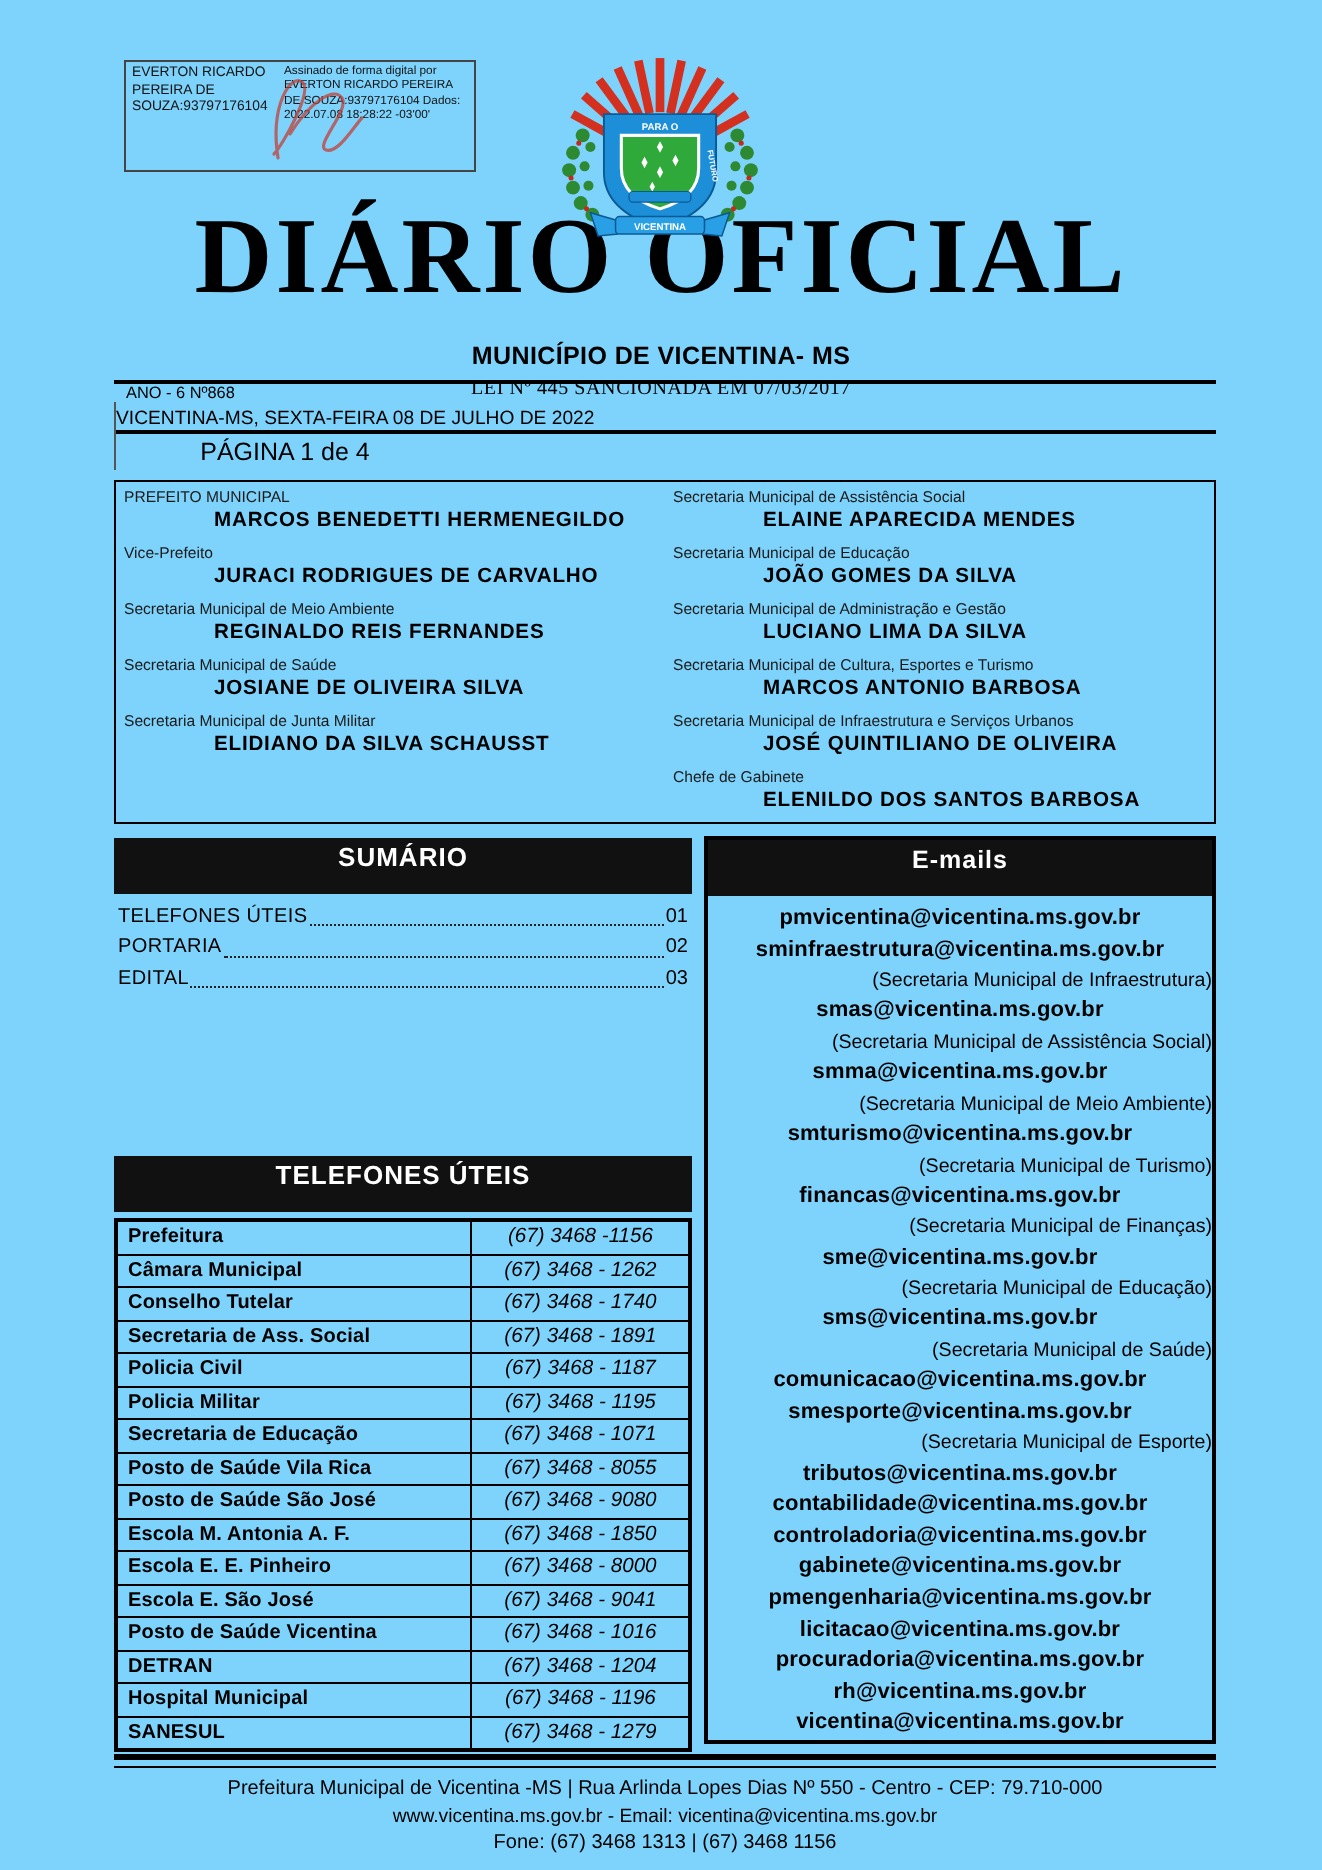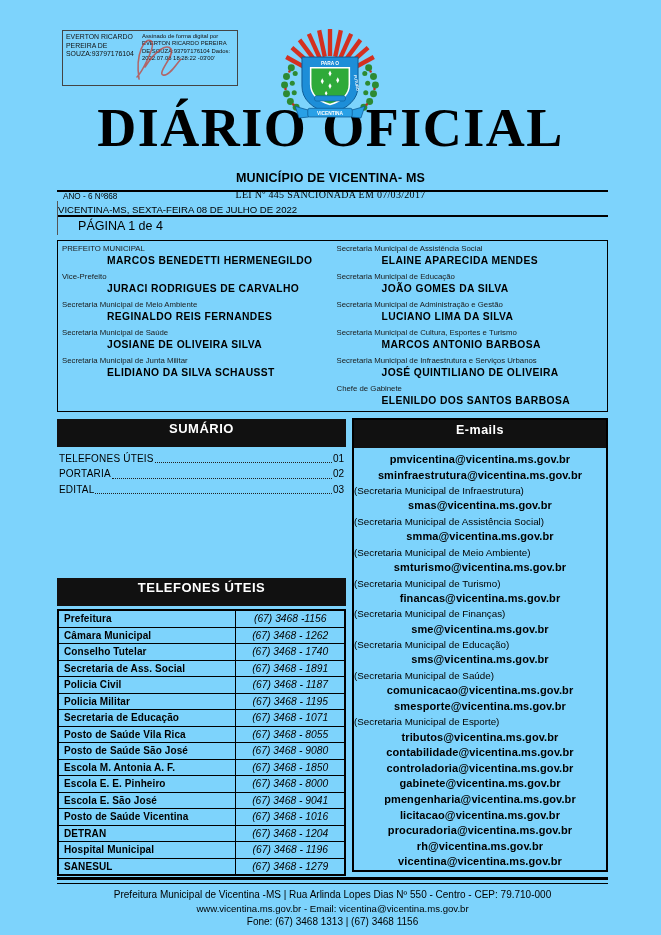--- a/index.html
+++ b/index.html
@@ -24,21 +24,21 @@
         font-size:12.5px;font-weight:bold;letter-spacing:.2px;}
   .law{position:absolute;left:0;top:189px;width:661px;text-align:center;
        font-family:"Liberation Serif",serif;font-size:10px;letter-spacing:.3px;}
 
   
   .dateline{position:absolute;left:57px;top:190px;width:551px;box-sizing:border-box;
             border-top:2.5px solid #000;border-bottom:2.5px solid #000;
             display:flex;align-items:flex-start;height:27px;flex-direction:column;}
   .dl-edition{width:100px;font-size:8.2px;padding-left:6px;}
   .dl-date{flex:1;text-align:center;font-size:9.6px;border-left:1px solid #555;height:17px;line-height:17px;}
-  .dl-page{width:125px;text-align:center;font-size:12.5px;border-left:1px solid #555;height:17px;line-height:17px;}
+  .dl-page{width:125px;text-align:center;font-size:12.5px;border-left:1px solid #555;height:17px;line-height:17px;padding-left:22px;}
 
   
   .officials{position:absolute;left:57px;top:240px;width:551px;height:172px;box-sizing:border-box;
              border:1.5px solid #000;display:flex;padding-top:2px;}
   .off-col{width:50%;}
   .official{height:28.1px;}
   .off-role{font-size:7.8px;color:#1a1a1a;padding-left:4px;line-height:11px;}
   .off-name{font-size:10.3px;font-weight:bold;letter-spacing:.4px;padding-left:49px;line-height:14px;}
 
   
@@ -52,21 +52,21 @@
   .sum-label{white-space:nowrap;letter-spacing:.2px;}
   .dots{flex:1;border-bottom:1.6px dotted #222;margin:0 1px 3px 1px;}
   .sum-page{white-space:nowrap;}
 
   
   .emails{position:absolute;left:352px;top:418px;width:256px;height:454px;box-sizing:border-box;
           border:2px solid #000;}
   .emails .bar{font-size:12.5px;}
   .email-list{padding-top:4px;}
   .email-addr{font-size:11px;font-weight:bold;text-align:center;line-height:15.6px;letter-spacing:.1px;}
-  .email-note{font-size:9.8px;text-align:left;line-height:15.2px;}
+  .email-note{font-size:9.8px;text-align:right;line-height:15.2px;}
 
   
   .phones{position:absolute;left:57px;top:578px;width:289px;}
   .phone-table{width:100%;border-collapse:collapse;margin-top:3px;border:2px solid #000;}
   .phone-table td{border:1.5px solid #000;height:13.5px;padding:1px;}
   .ph-name{width:62%;font-size:10px;font-weight:bold;padding-left:5px !important;letter-spacing:.1px;}
   .ph-num{width:38%;font-size:10.3px;font-style:italic;text-align:center;}
 
   
   .footer{position:absolute;left:57px;top:877px;width:551px;text-align:center;}

